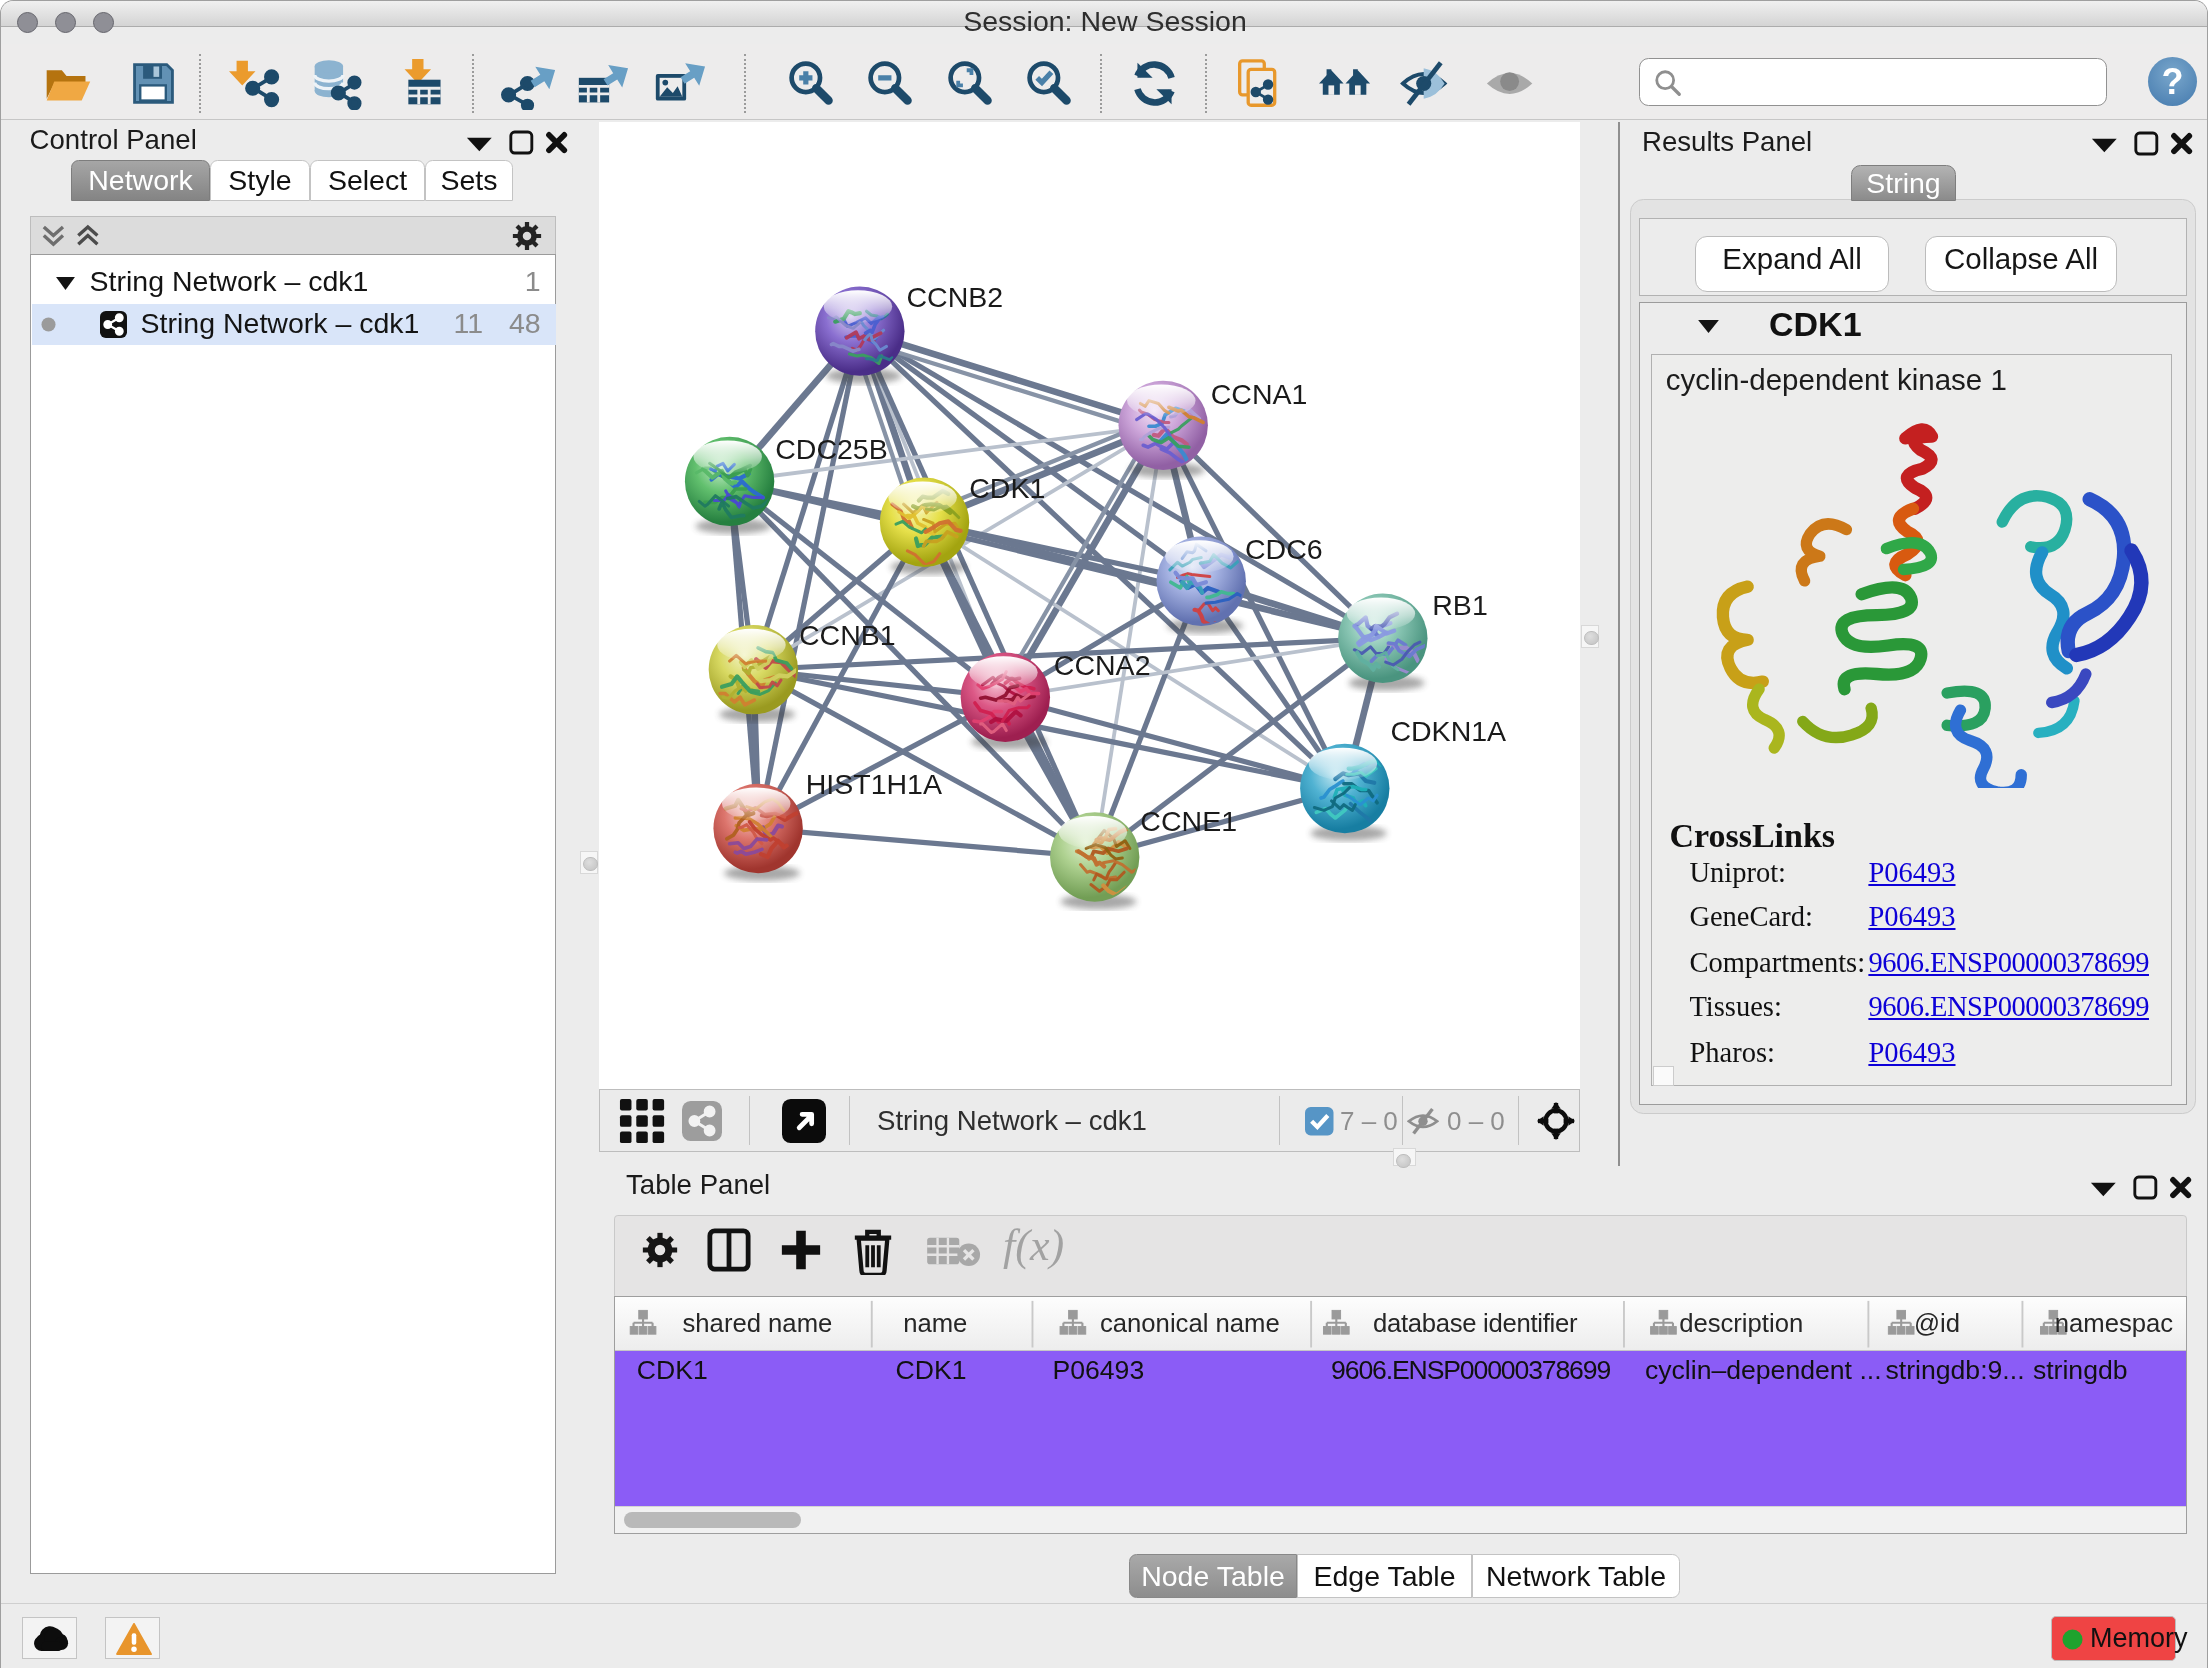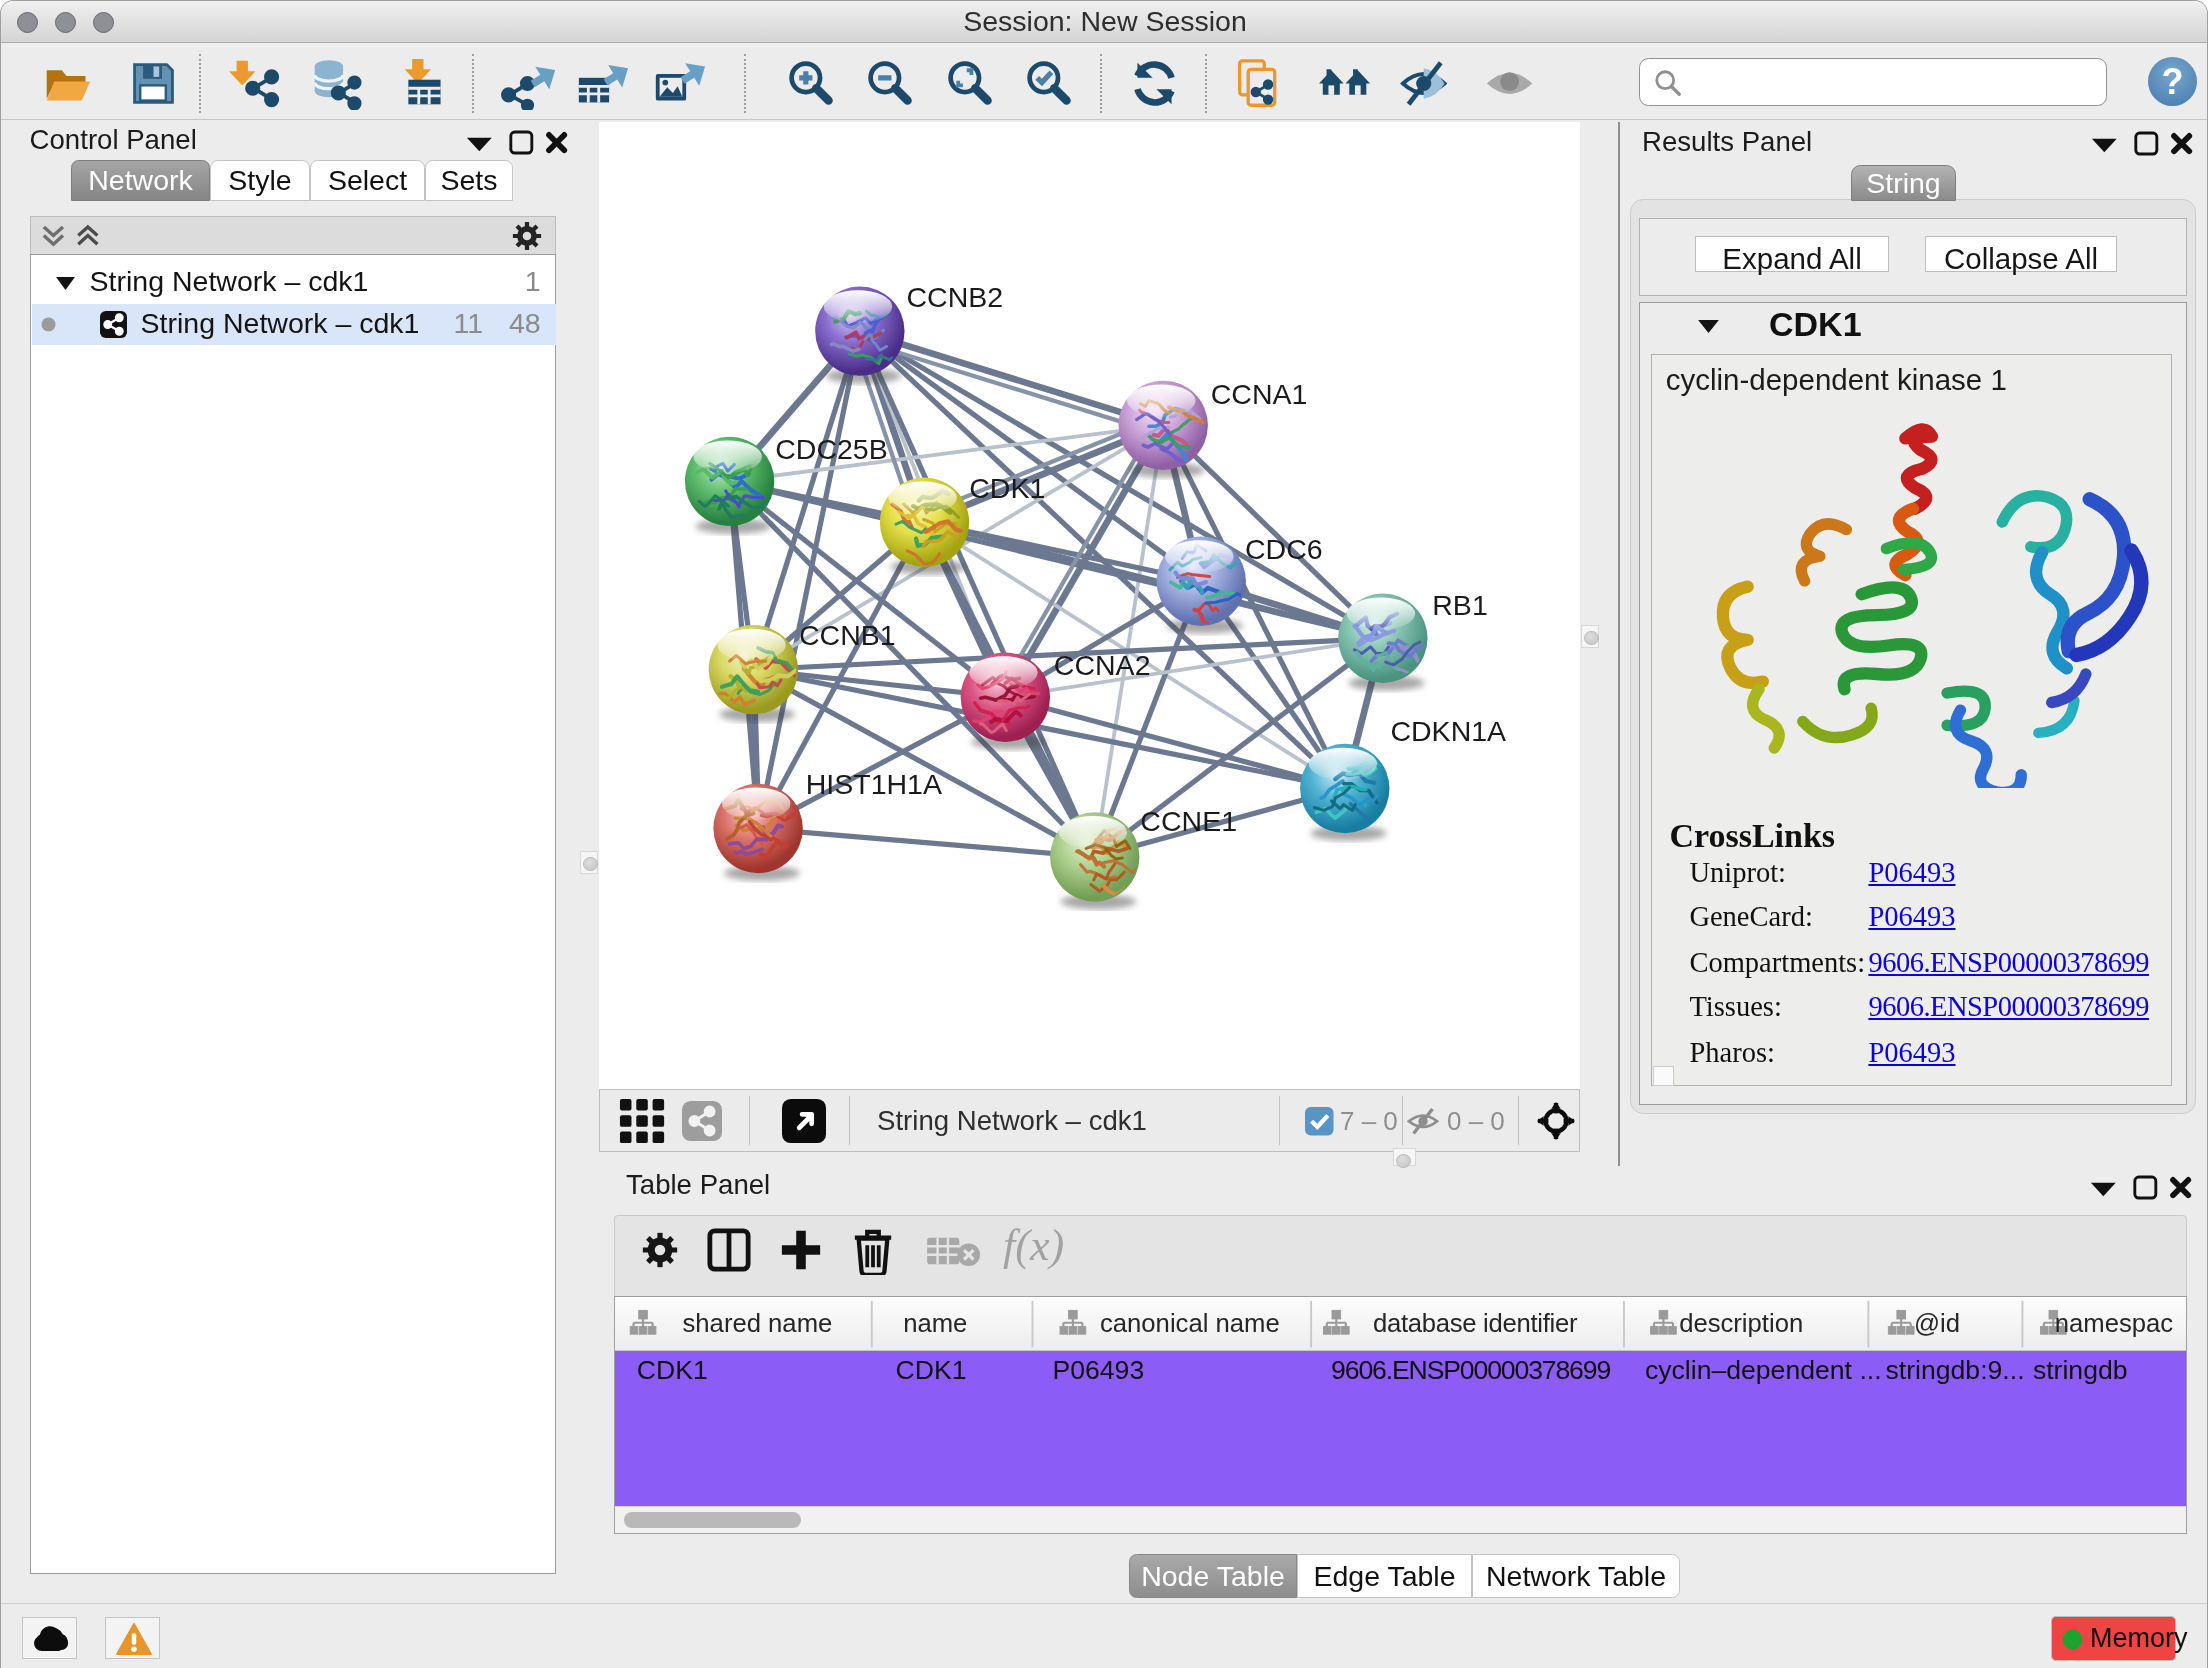--- a/index.html
+++ b/index.html
@@ -2,21 +2,21 @@
 <html style="font-size:15px"><head>
 <meta charset="utf-8">
 <style>
 * { margin:0; padding:0; box-sizing:border-box; }
 html,body { width:2208px; height:1668px; background:#fff; }
 body { font-family:"Liberation Sans", sans-serif; position:relative; overflow:hidden; }
 .win { position:absolute; left:0; top:0; width:2208px; height:1668px; background:#ececec;
   border-radius:13.3px 13.3px 0 0; overflow:hidden; border:1px solid #9f9f9f; border-bottom:none; }
 .abs { position:absolute; }
 
-.titlebar { left:0; top:0; width:2208px; height:42px;
+.titlebar { left:0; top:0; width:2208px; height:26px;
   background:linear-gradient(#f0f0f0,#d4d4d4); border-bottom:1px solid #acacac; }
 .tl { position:absolute; top:10.5px; width:21px; height:21px; border-radius:50%;
   background:#8f8f96; border:1.4px solid #66666d; }
 .title { position:absolute; left:0; top:0; width:100%; text-align:center; line-height:40px;
   font-size:28.5px; color:#2e2e2e; }
 
 .toolbar { left:0; top:43px; width:2208px; height:76px; background:#edecec; border-bottom:1px solid #c6c6c6; }
 .tsep { position:absolute; top:9.5px; width:0; height:59px; border-left:2.9px dotted #9b9b9b; }
 .ticon { position:absolute; top:13.3px; }
 .search { position:absolute; left:1638px; top:14.3px; width:468px; height:48px; background:#fff;
@@ -40,22 +40,22 @@
 #net { left:598px; top:121px; width:981px; height:967px; background:#fff; }
 #nettb { left:598px; top:1088px; width:981px; height:63px; background:#ebebeb;
   border:1px solid #bdbdbd; }
 .ntsep { position:absolute; top:5.7px; width:0; height:49px; border-left:1px solid #c2c2c2; }
 
 .vh { position:absolute; width:18px; height:23px; background:#f6f6f6; border:1px solid #d8d8d8; }
 .vh::after { content:""; position:absolute; left:2.4px; top:4.8px; width:12.4px; height:12.4px;
   border-radius:50%; background:radial-gradient(circle at 40% 35%,#dedede,#c2c2c2); border:1px solid #bdbdbd; }
 
 #rp { left:1623px; top:119px; width:586px; height:1046px; }
-.rbtn { position:absolute; top:17px; height:36px; background:#fff; border:1.9px solid #bcbcbc;
-  border-radius:0; font-size:29.5px; color:#161616; text-align:center; }
+.rbtn { position:absolute; top:17px; height:56px; background:#fff; border:1.9px solid #bcbcbc;
+  border-radius:12px; font-size:29.5px; color:#161616; text-align:center; }
 .serif { font-family:"Liberation Serif", serif;text-align:center; }
 .rlink { color:#0d00d8; text-decoration:underline; }
 
 #tp { left:598px; top:1165px; width:1610px; height:438px; }
 
 #sb { left:0; top:1602px; width:2208px; height:67px; background:#ececec; border-top:1px solid #cfcfcf; }
 .sbtn { position:absolute; top:13.3px; width:55px; height:42px; background:#f3f3f3; border:1px solid #c4c4c4; }
 </style>
 </head>
 <body>

